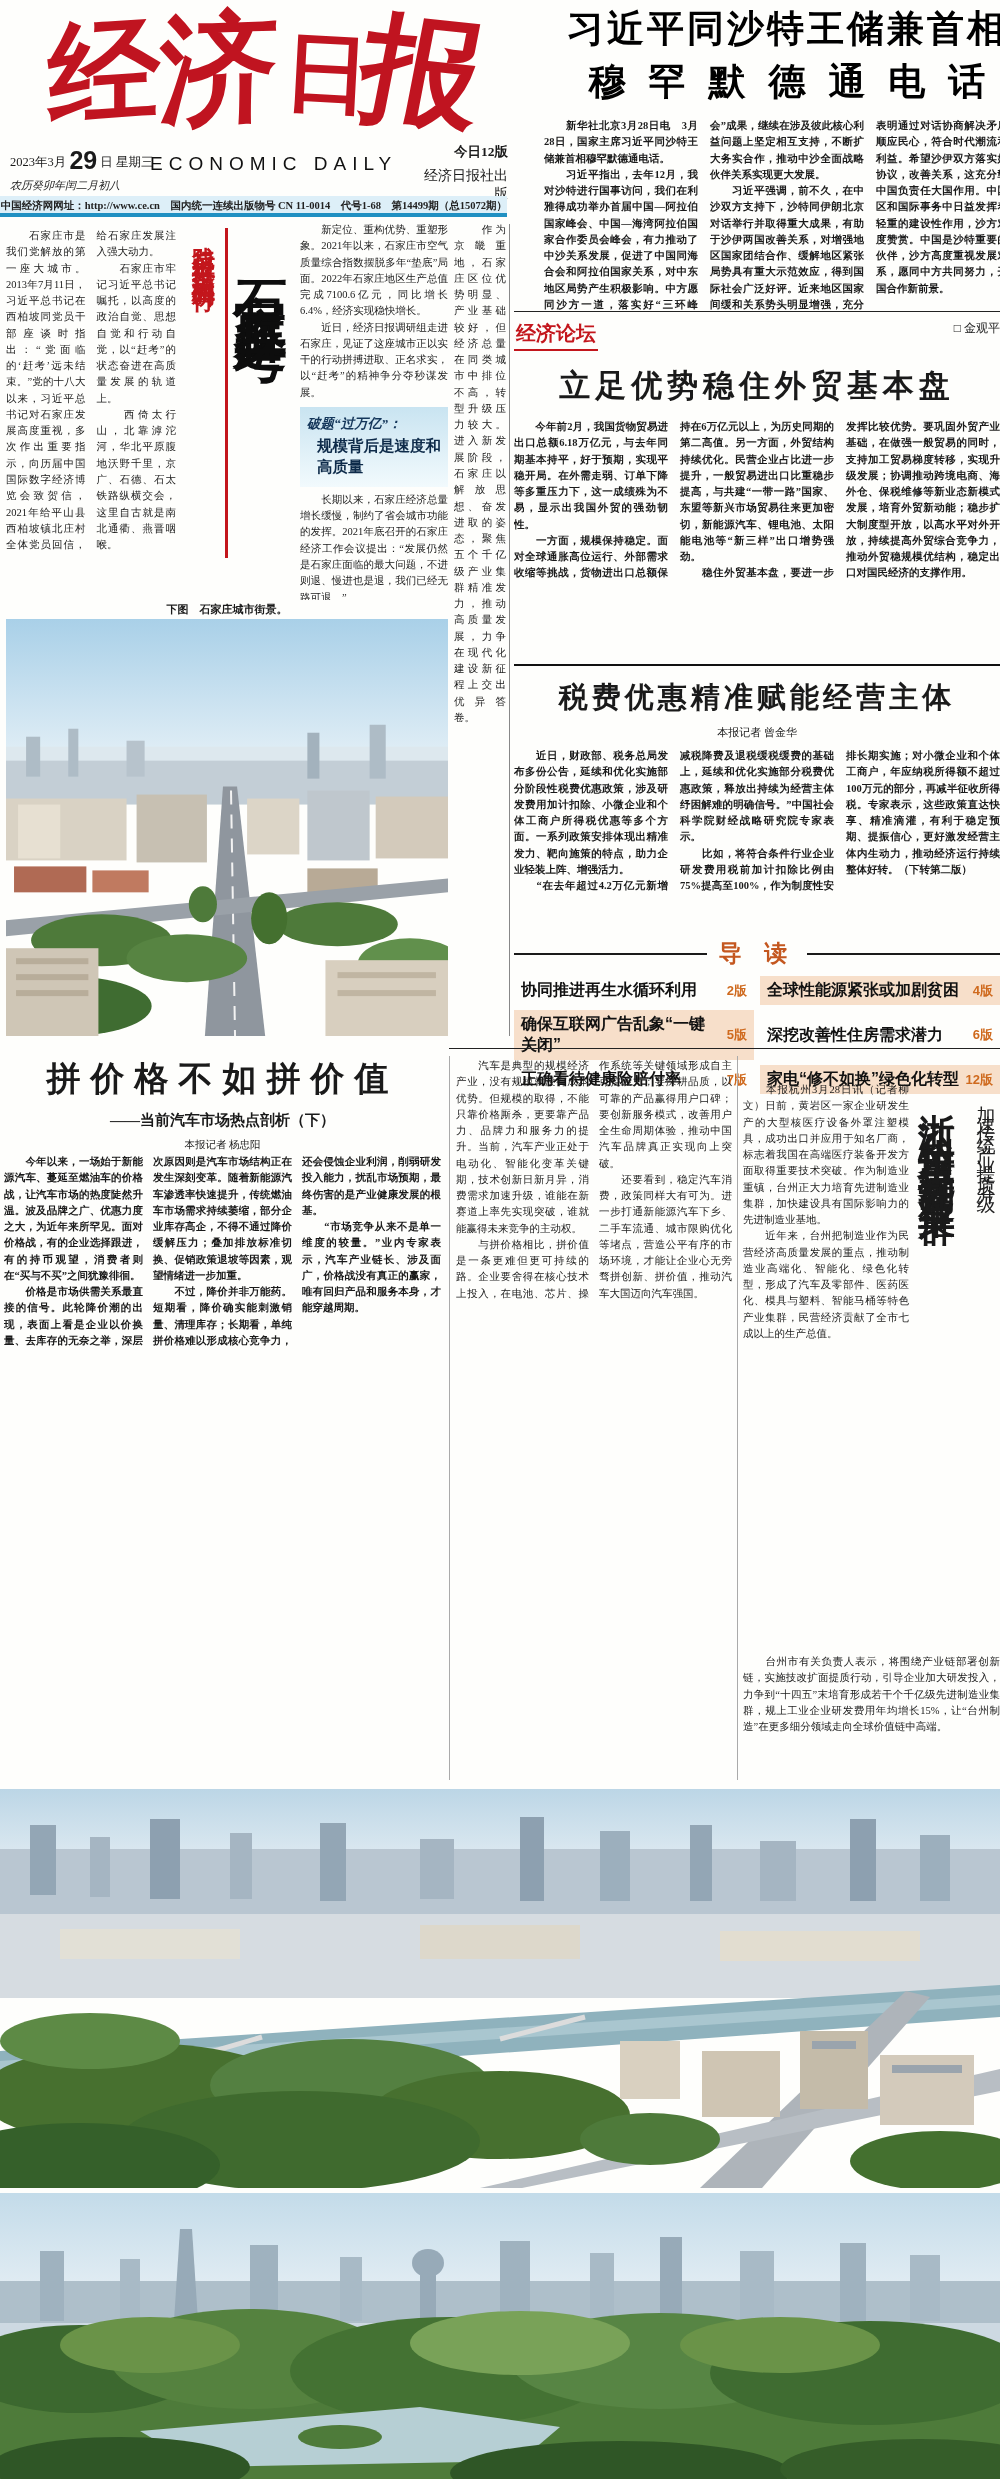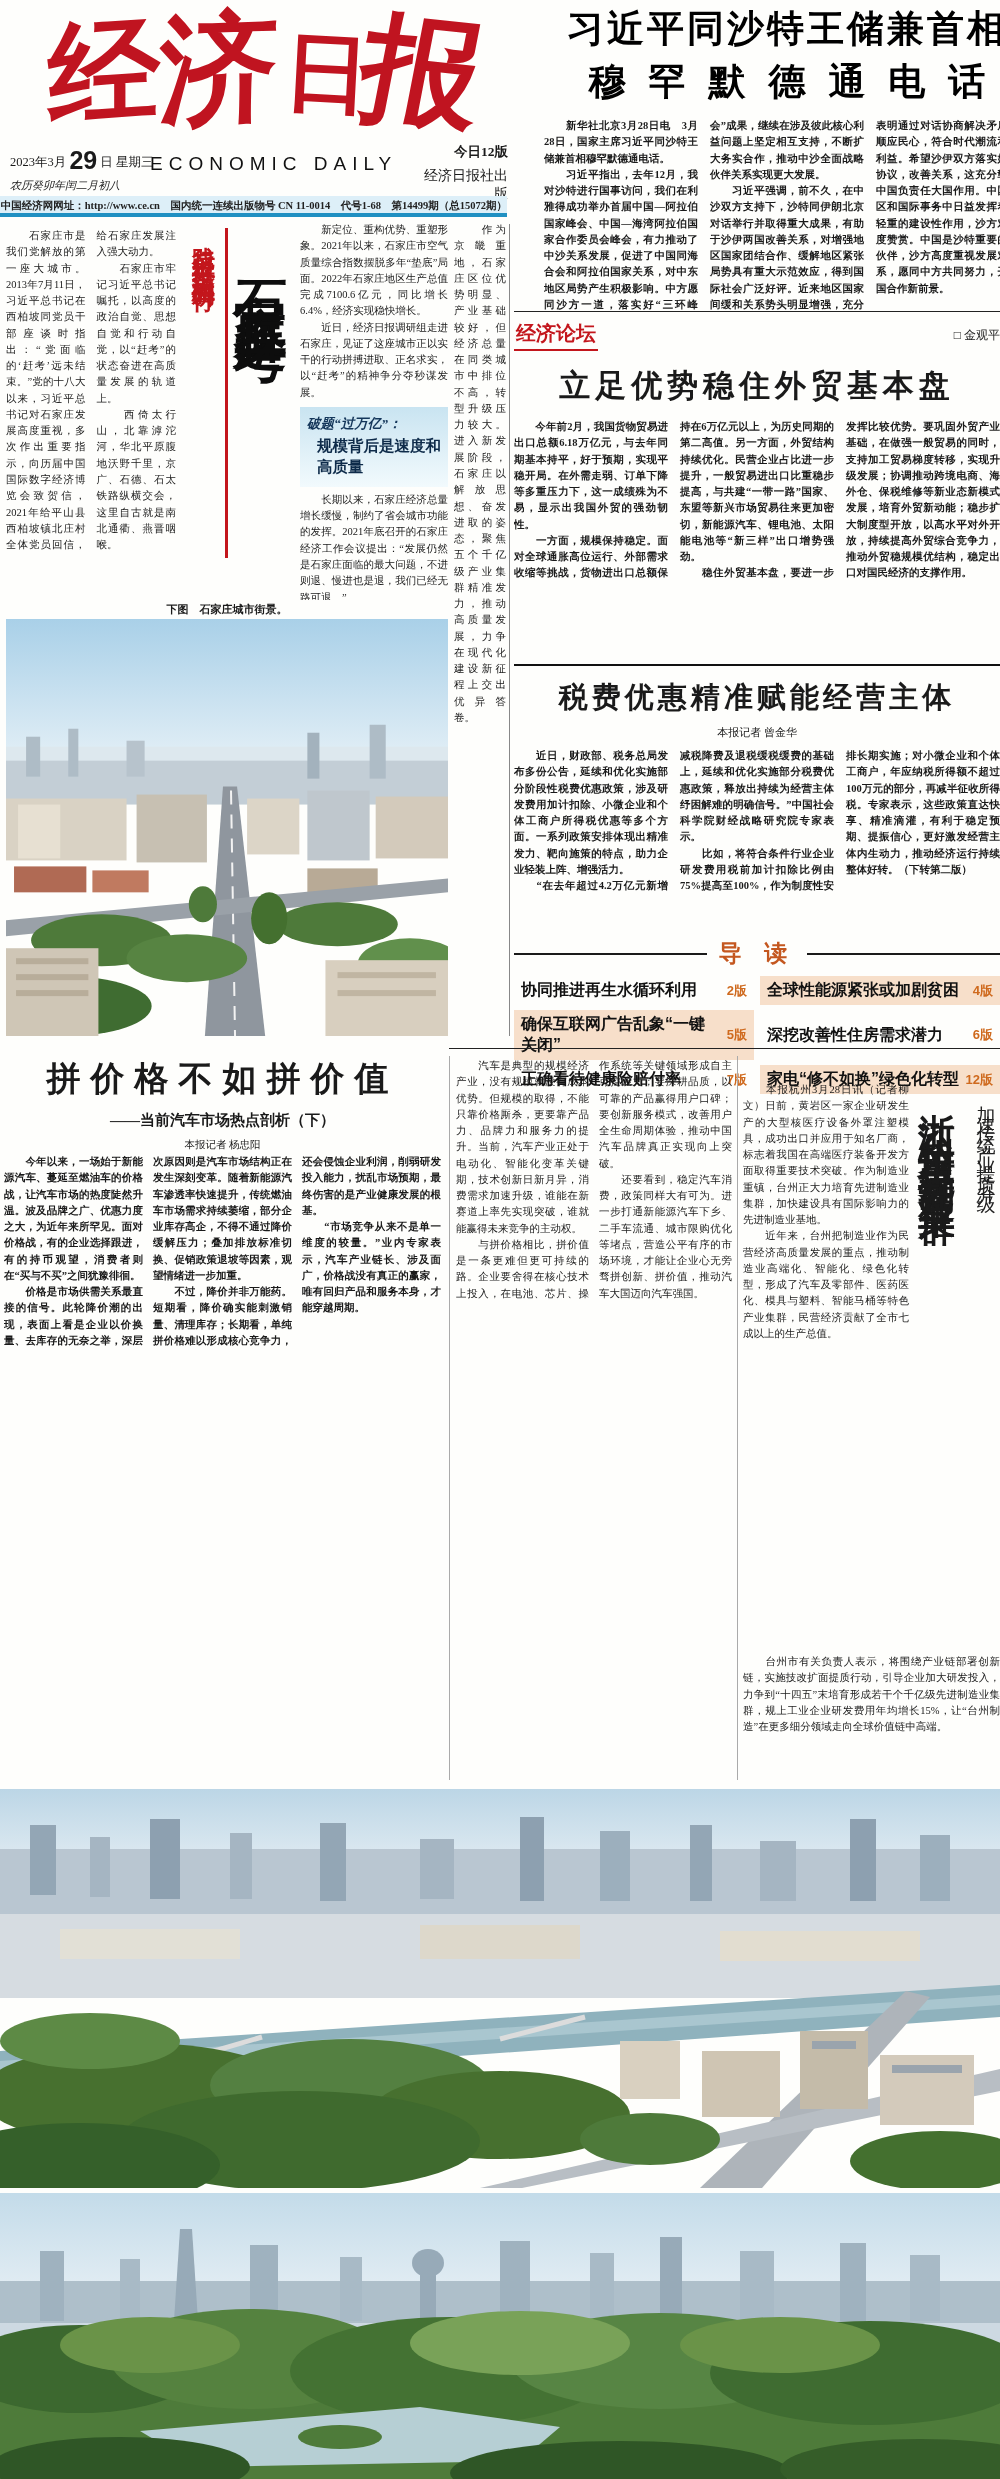--- a/index.html
+++ b/index.html
@@ -29,21 +29,21 @@
   
   .lead { position:absolute; left:544px; top:4px; width:486px; height:302px; }
   .lead h1 { text-align:center; font-family:"Liberation Sans","DejaVu Sans",sans-serif; font-weight:900; font-size:37px; color:#000; }
   .lead h1 .l1 { display:block; letter-spacing:3px; }
   .lead h1 .l2 { display:block; letter-spacing:0.62em; margin-top:3px; text-indent:0.62em; }
   .colbody { column-gap:12px; text-align:justify; font-size:10.5px; line-height:1.55; white-space:pre-line; overflow:hidden;font-weight:bold; }
   .lead .colbody { margin-top:11px; height:196px; column-count:3; }
 
   
   .forum { position:absolute; left:514px; top:311px; width:486px; height:353px; border-top:1px solid #222; padding-top:8px; }
-  .forum .hdr { display:flex; justify-content:space-between; align-items:center; }
+  .forum .hdr { display:flex; justify-content:space-between; align-items:flex-start; }
   .forum .lbl { color:#c3161c; font-weight:bold; font-size:20px; font-family:"Liberation Sans",sans-serif; border-bottom:2px solid #c3161c; padding:0 2px 2px 2px; }
   .forum .byl { font-size:12px; color:#222; }
   .forum h2 { text-align:center; font-family:"Liberation Sans","DejaVu Sans",sans-serif; font-weight:900; font-size:31px; letter-spacing:0.16em; margin:14px 0 12px 0; }
   .forum .colbody { height:232px; column-count:3; }
 
   
   .tax { position:absolute; left:514px; top:664px; width:486px; height:272px; border-top:2px solid #111; padding-top:12px; }
   .tax h2 { text-align:center; font-weight:900; font-size:29px; letter-spacing:0.14em; }
   .tax .byl { text-align:center; font-size:11px; margin:7px 0 8px 0; }
   .tax .colbody { height:178px; column-count:3; }

